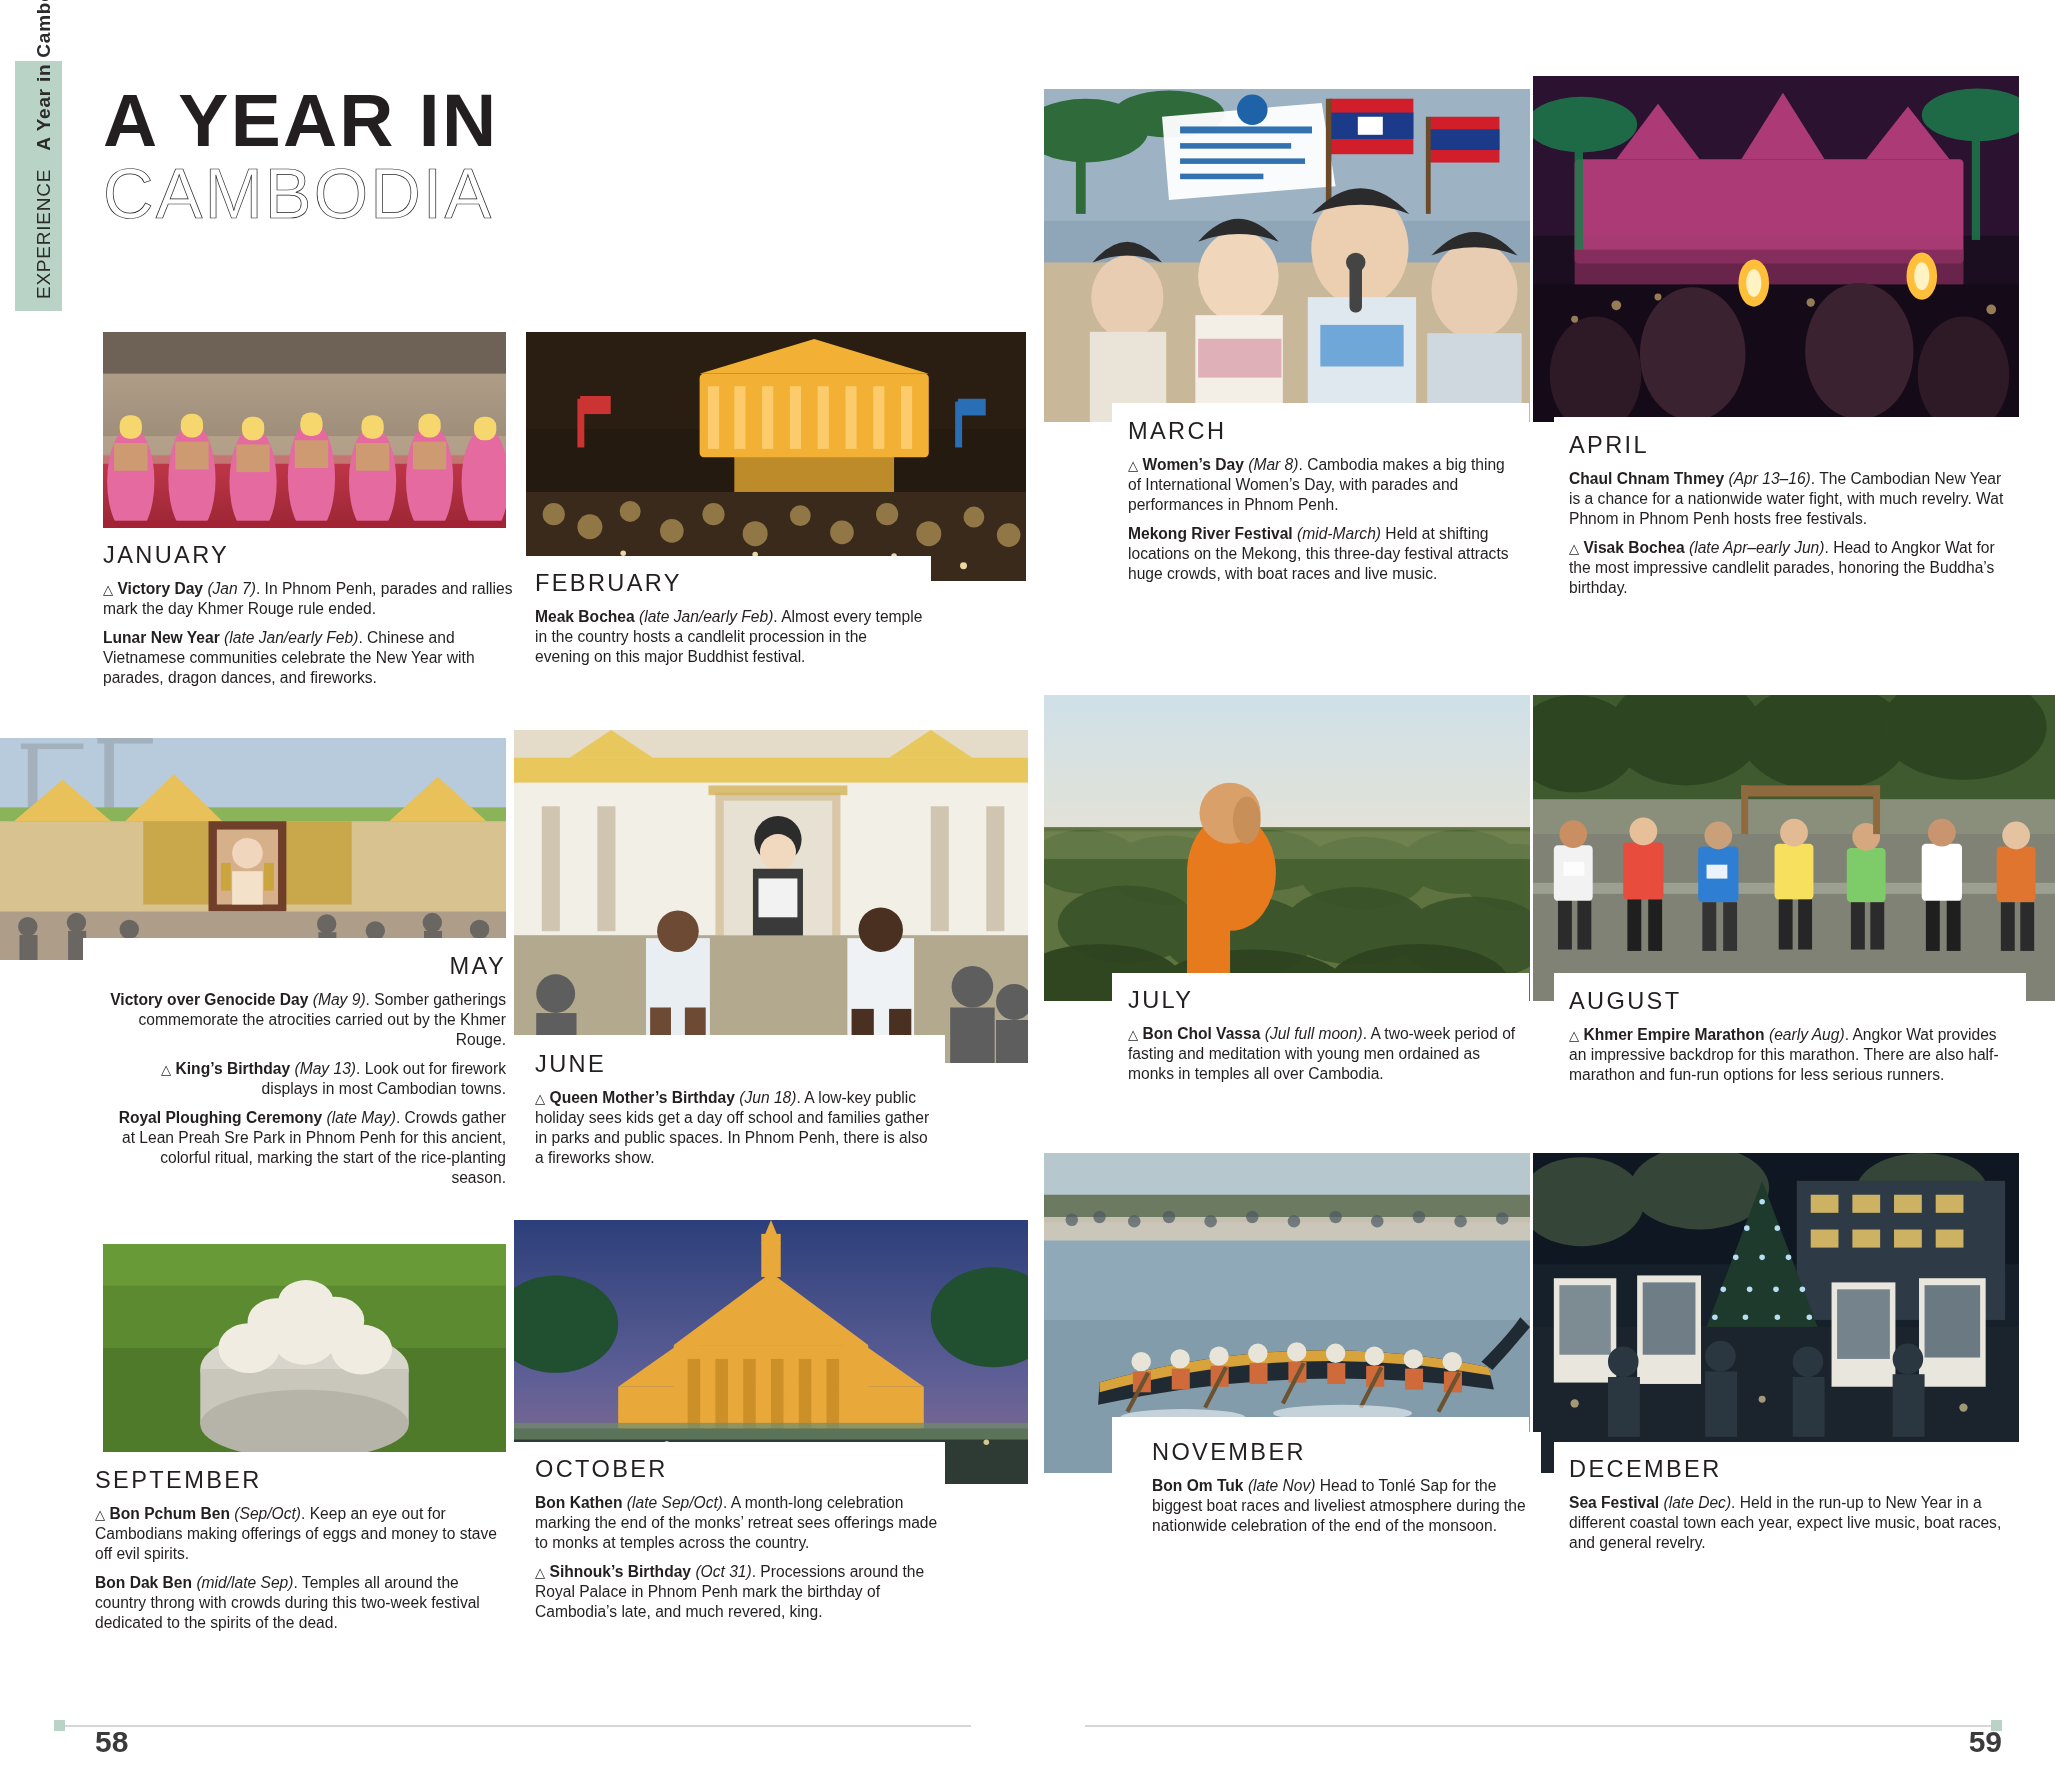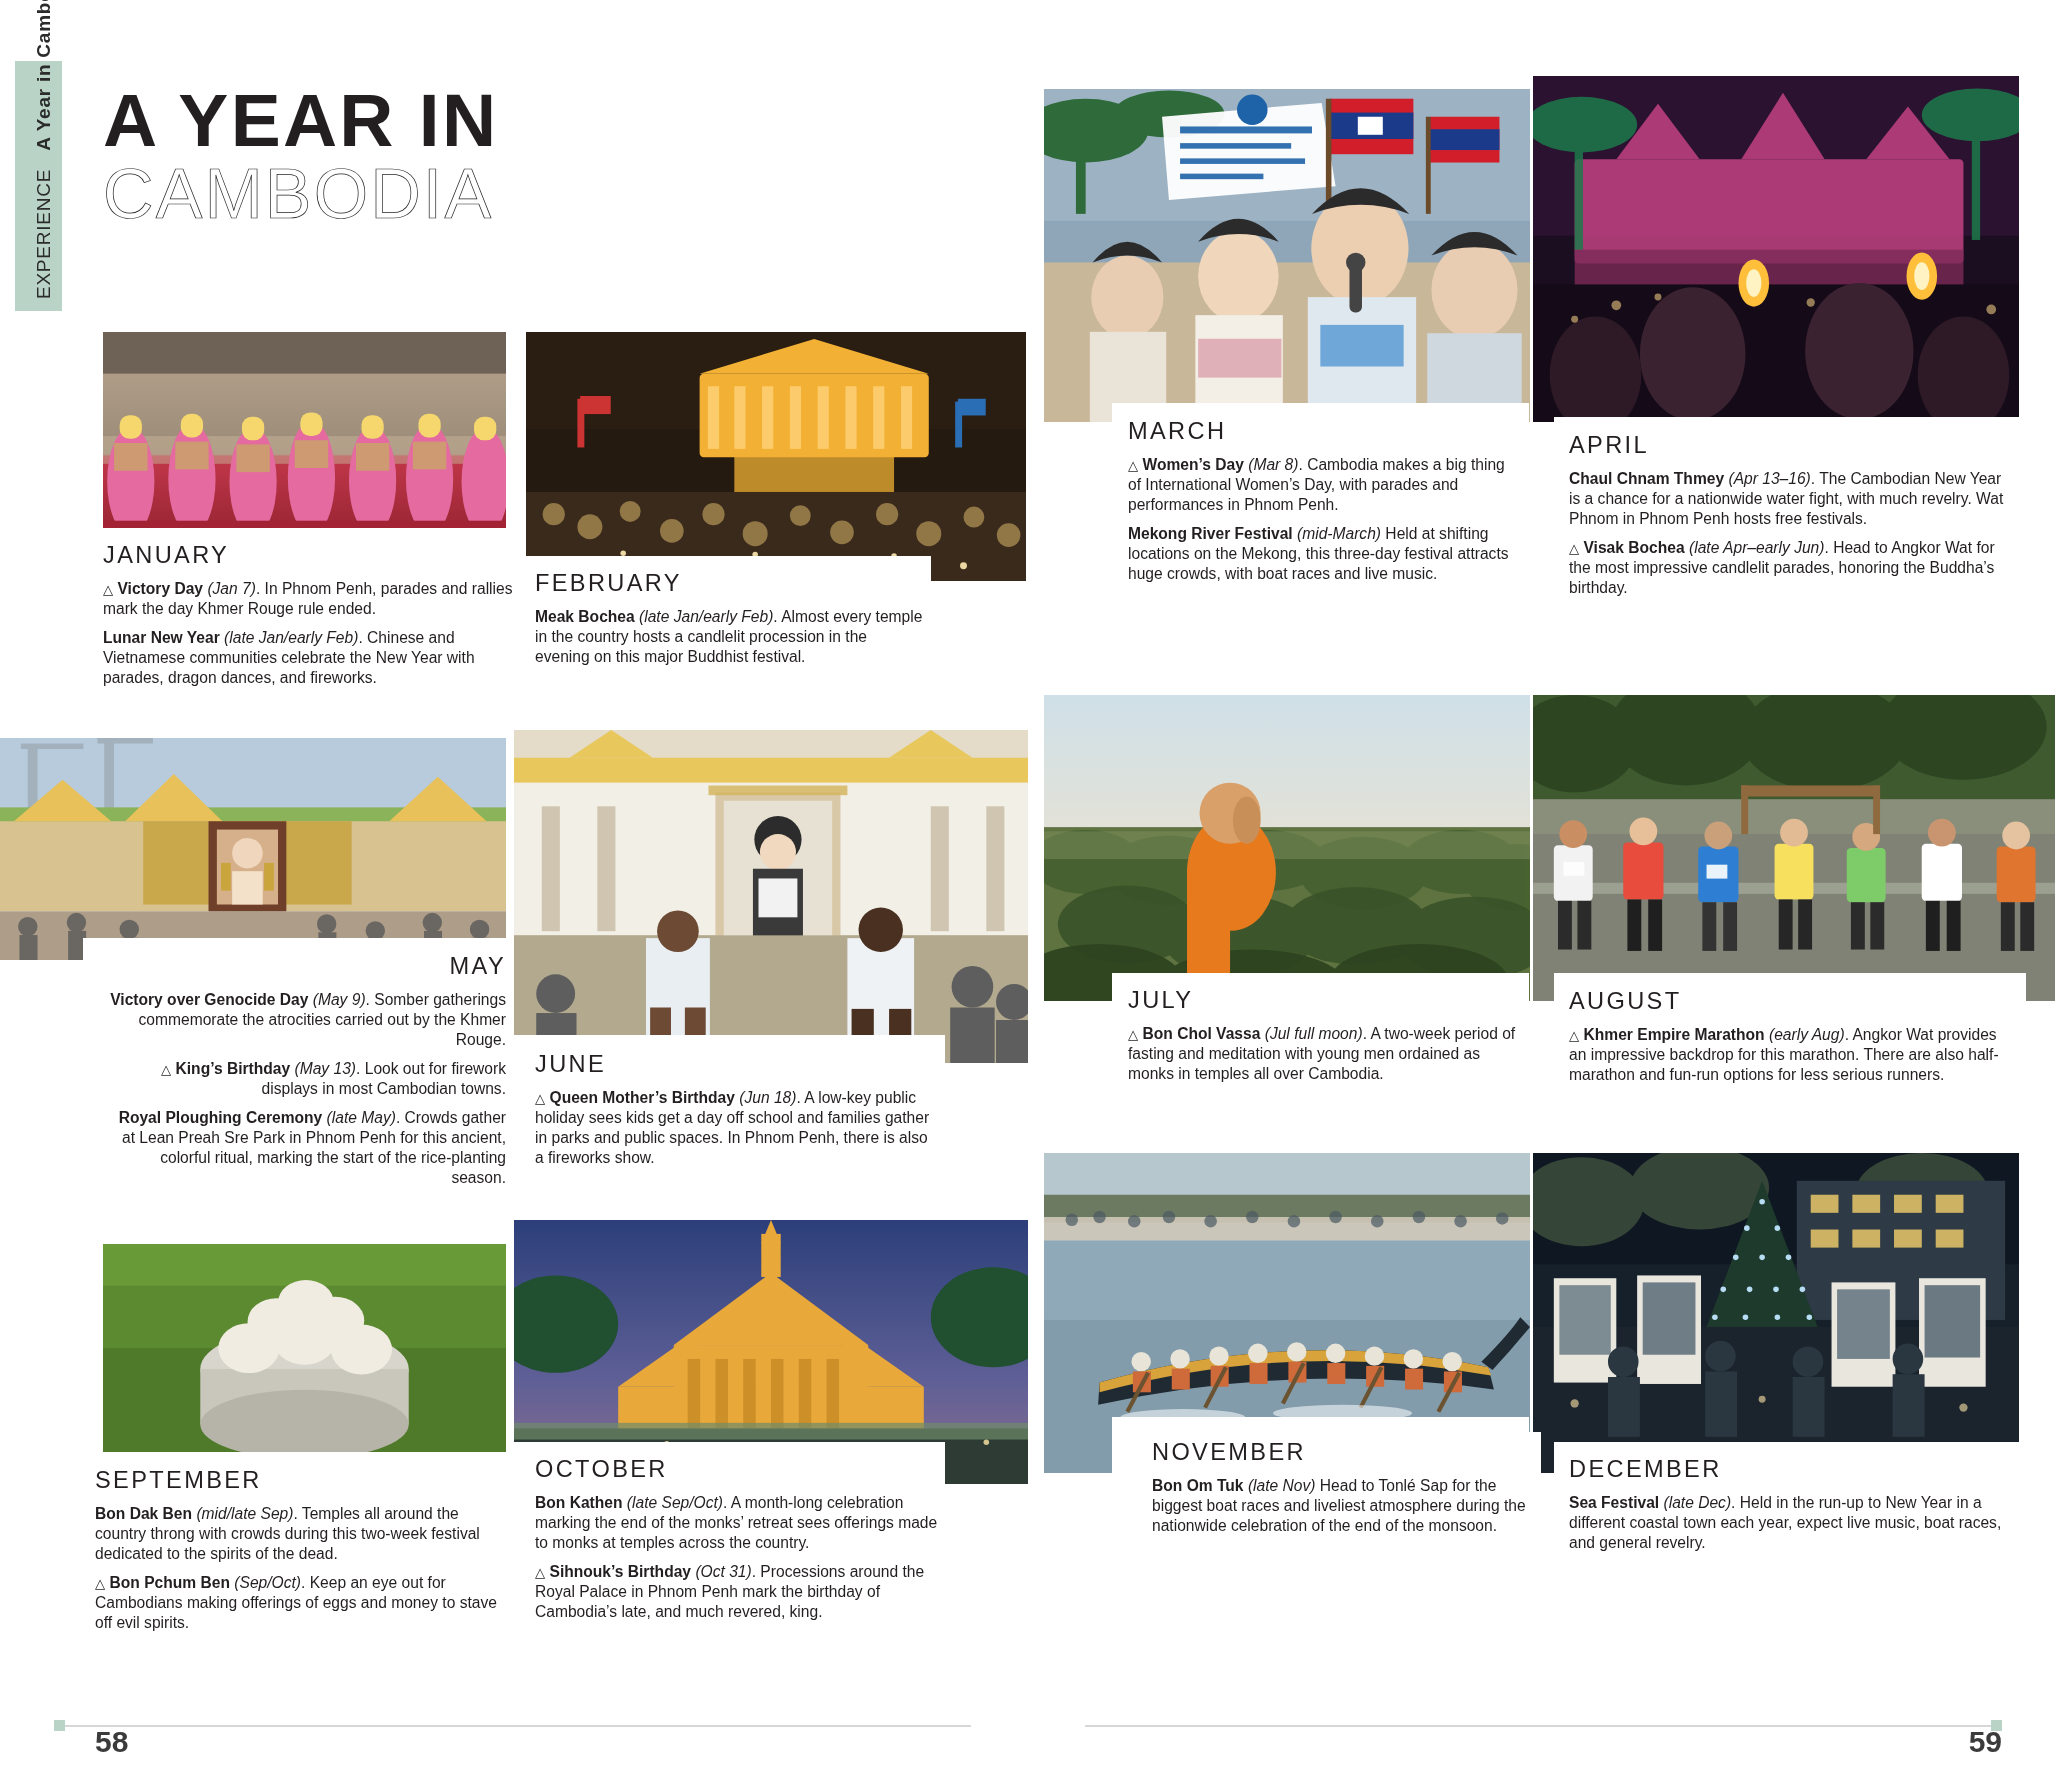--- a/index.html
+++ b/index.html
@@ -815,27 +815,27 @@
           <circle cx="330" cy="354" r="5"></circle>
           <circle cx="620" cy="366" r="6"></circle>
       </g>
     </svg>
   </div>
 
   <div class="card" style="left:83px; top:1452px; width:431px; height:271px;"></div>
   <div class="month" style="left:95px; top:1460px; width:403px;">
     <h2>SEPTEMBER</h2>
     <p>
-      <b>Bon Dak Ben</b>
-      <i>(mid/late Sep)</i><span>. Temples all around the country throng with crowds during this two-week festival dedicated to the spirits of the dead.</span>
-    </p>
-    <p>
       <span class="tri">△</span>
       <b>Bon Pchum Ben</b>
       <i>(Sep/Oct)</i><span>. Keep an eye out for Cambodians making offerings of eggs and money to stave off evil spirits.</span>
+    </p>
+    <p>
+      <b>Bon Dak Ben</b>
+      <i>(mid/late Sep)</i><span>. Temples all around the country throng with crowds during this two-week festival dedicated to the spirits of the dead.</span>
     </p>
   </div>
 
   <div class="card" style="left:514px; top:1442px; width:431px; height:278px;"></div>
   <div class="month" style="left:535px; top:1449px; width:403px;">
     <h2>OCTOBER</h2>
     <p>
       <b>Bon Kathen</b>
       <i>(late Sep/Oct)</i><span>. A month-long celebration marking the end of the monks’ retreat sees offerings made to monks at temples across the country.</span>
     </p>

